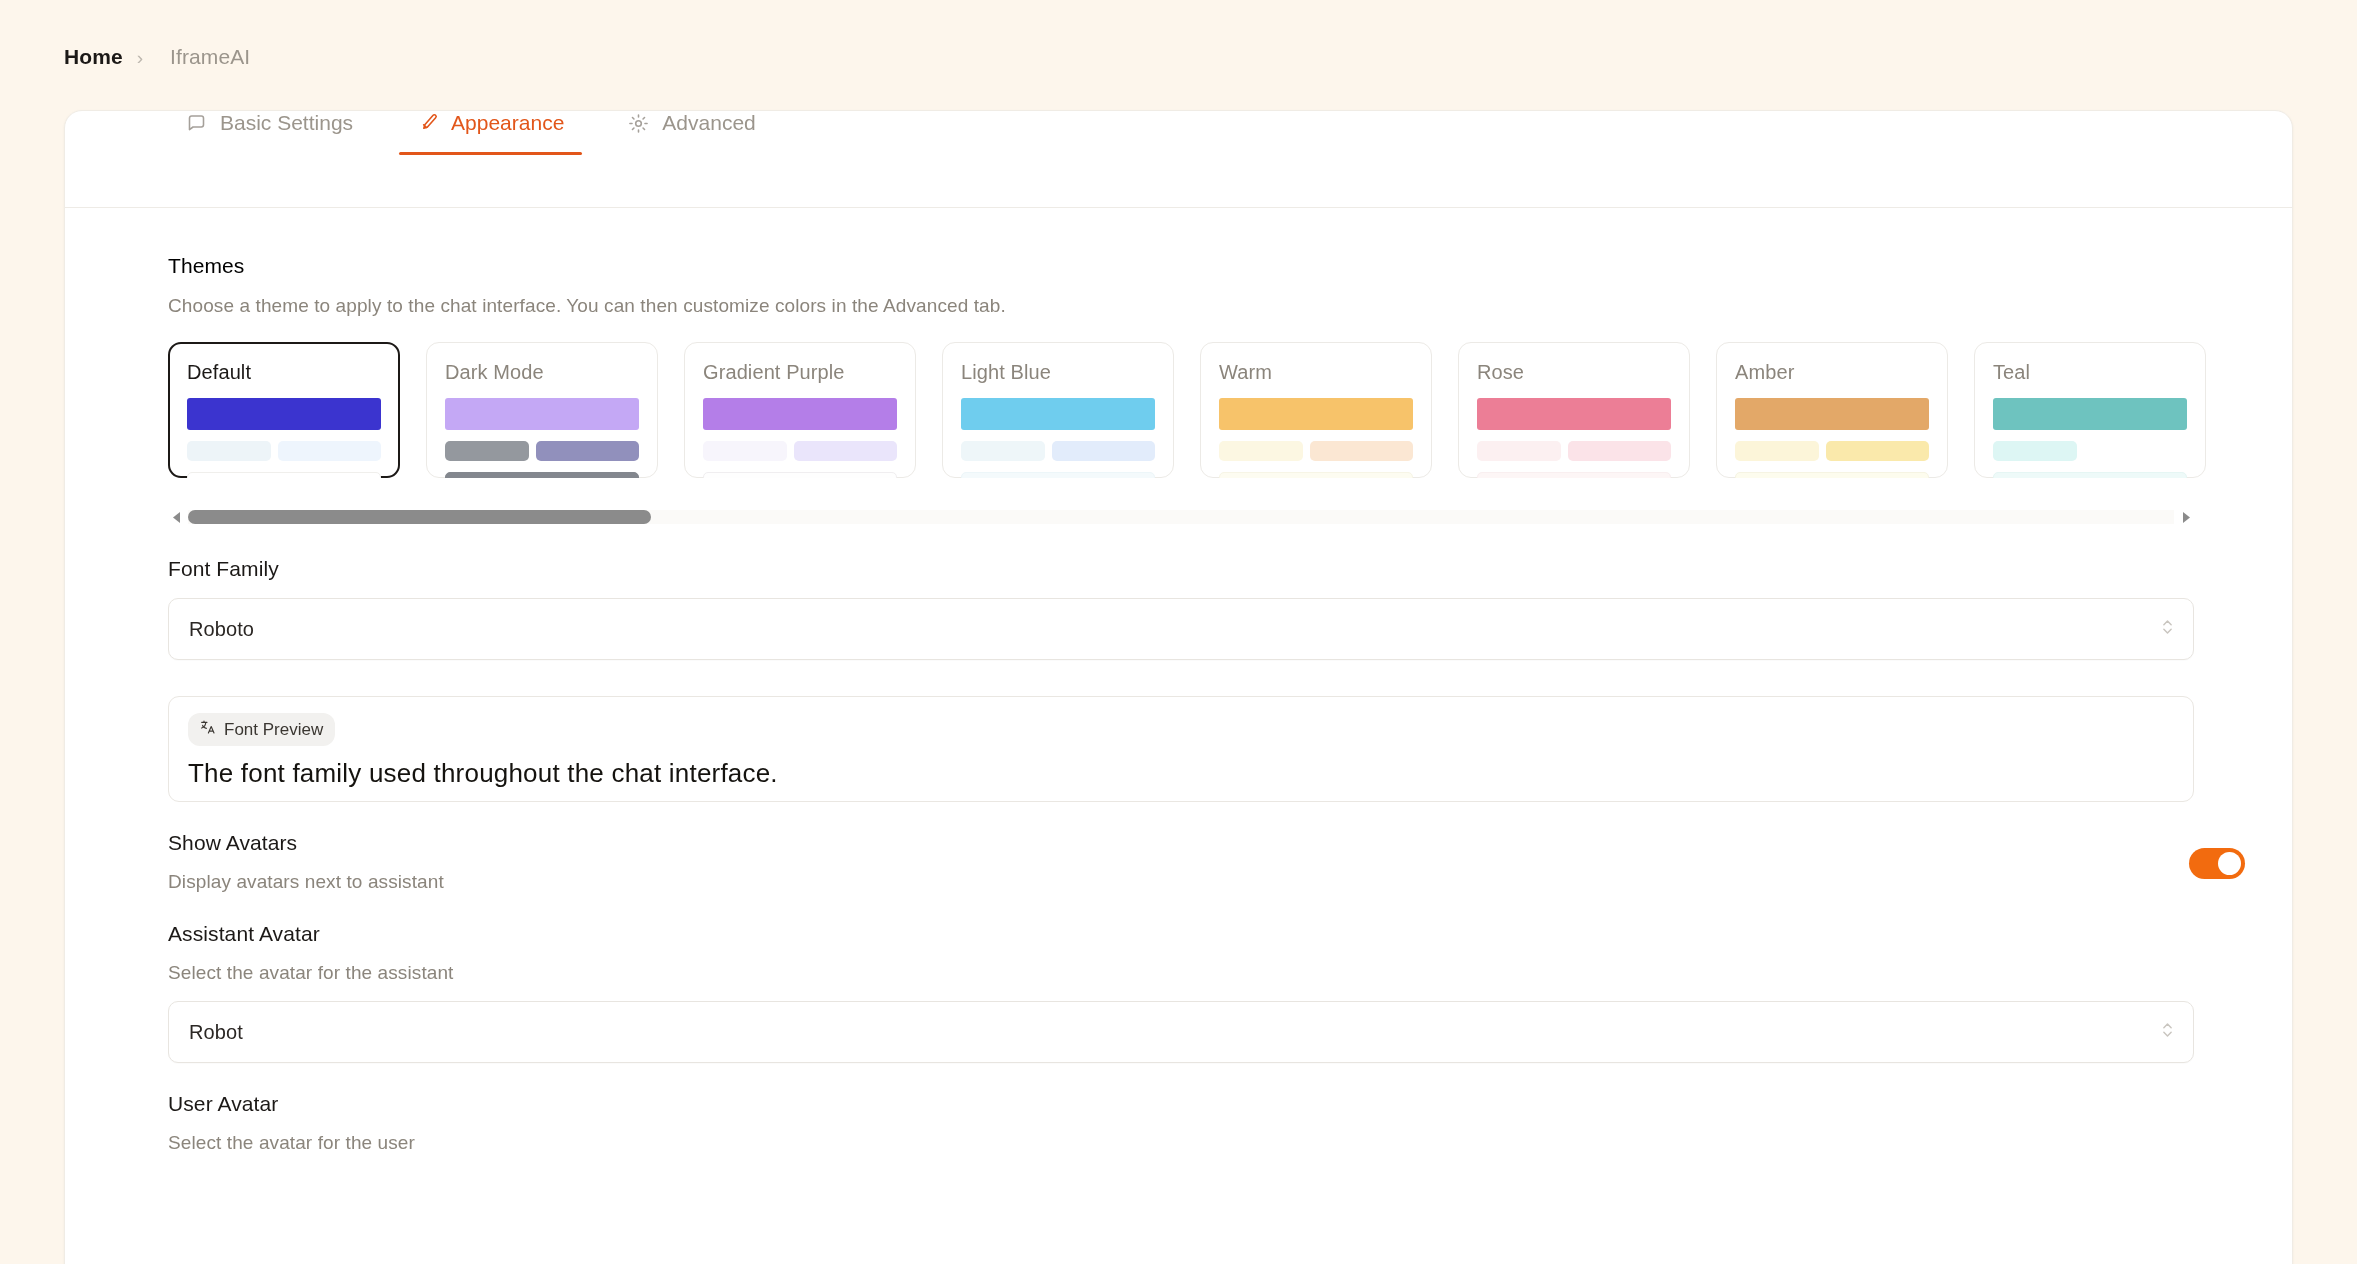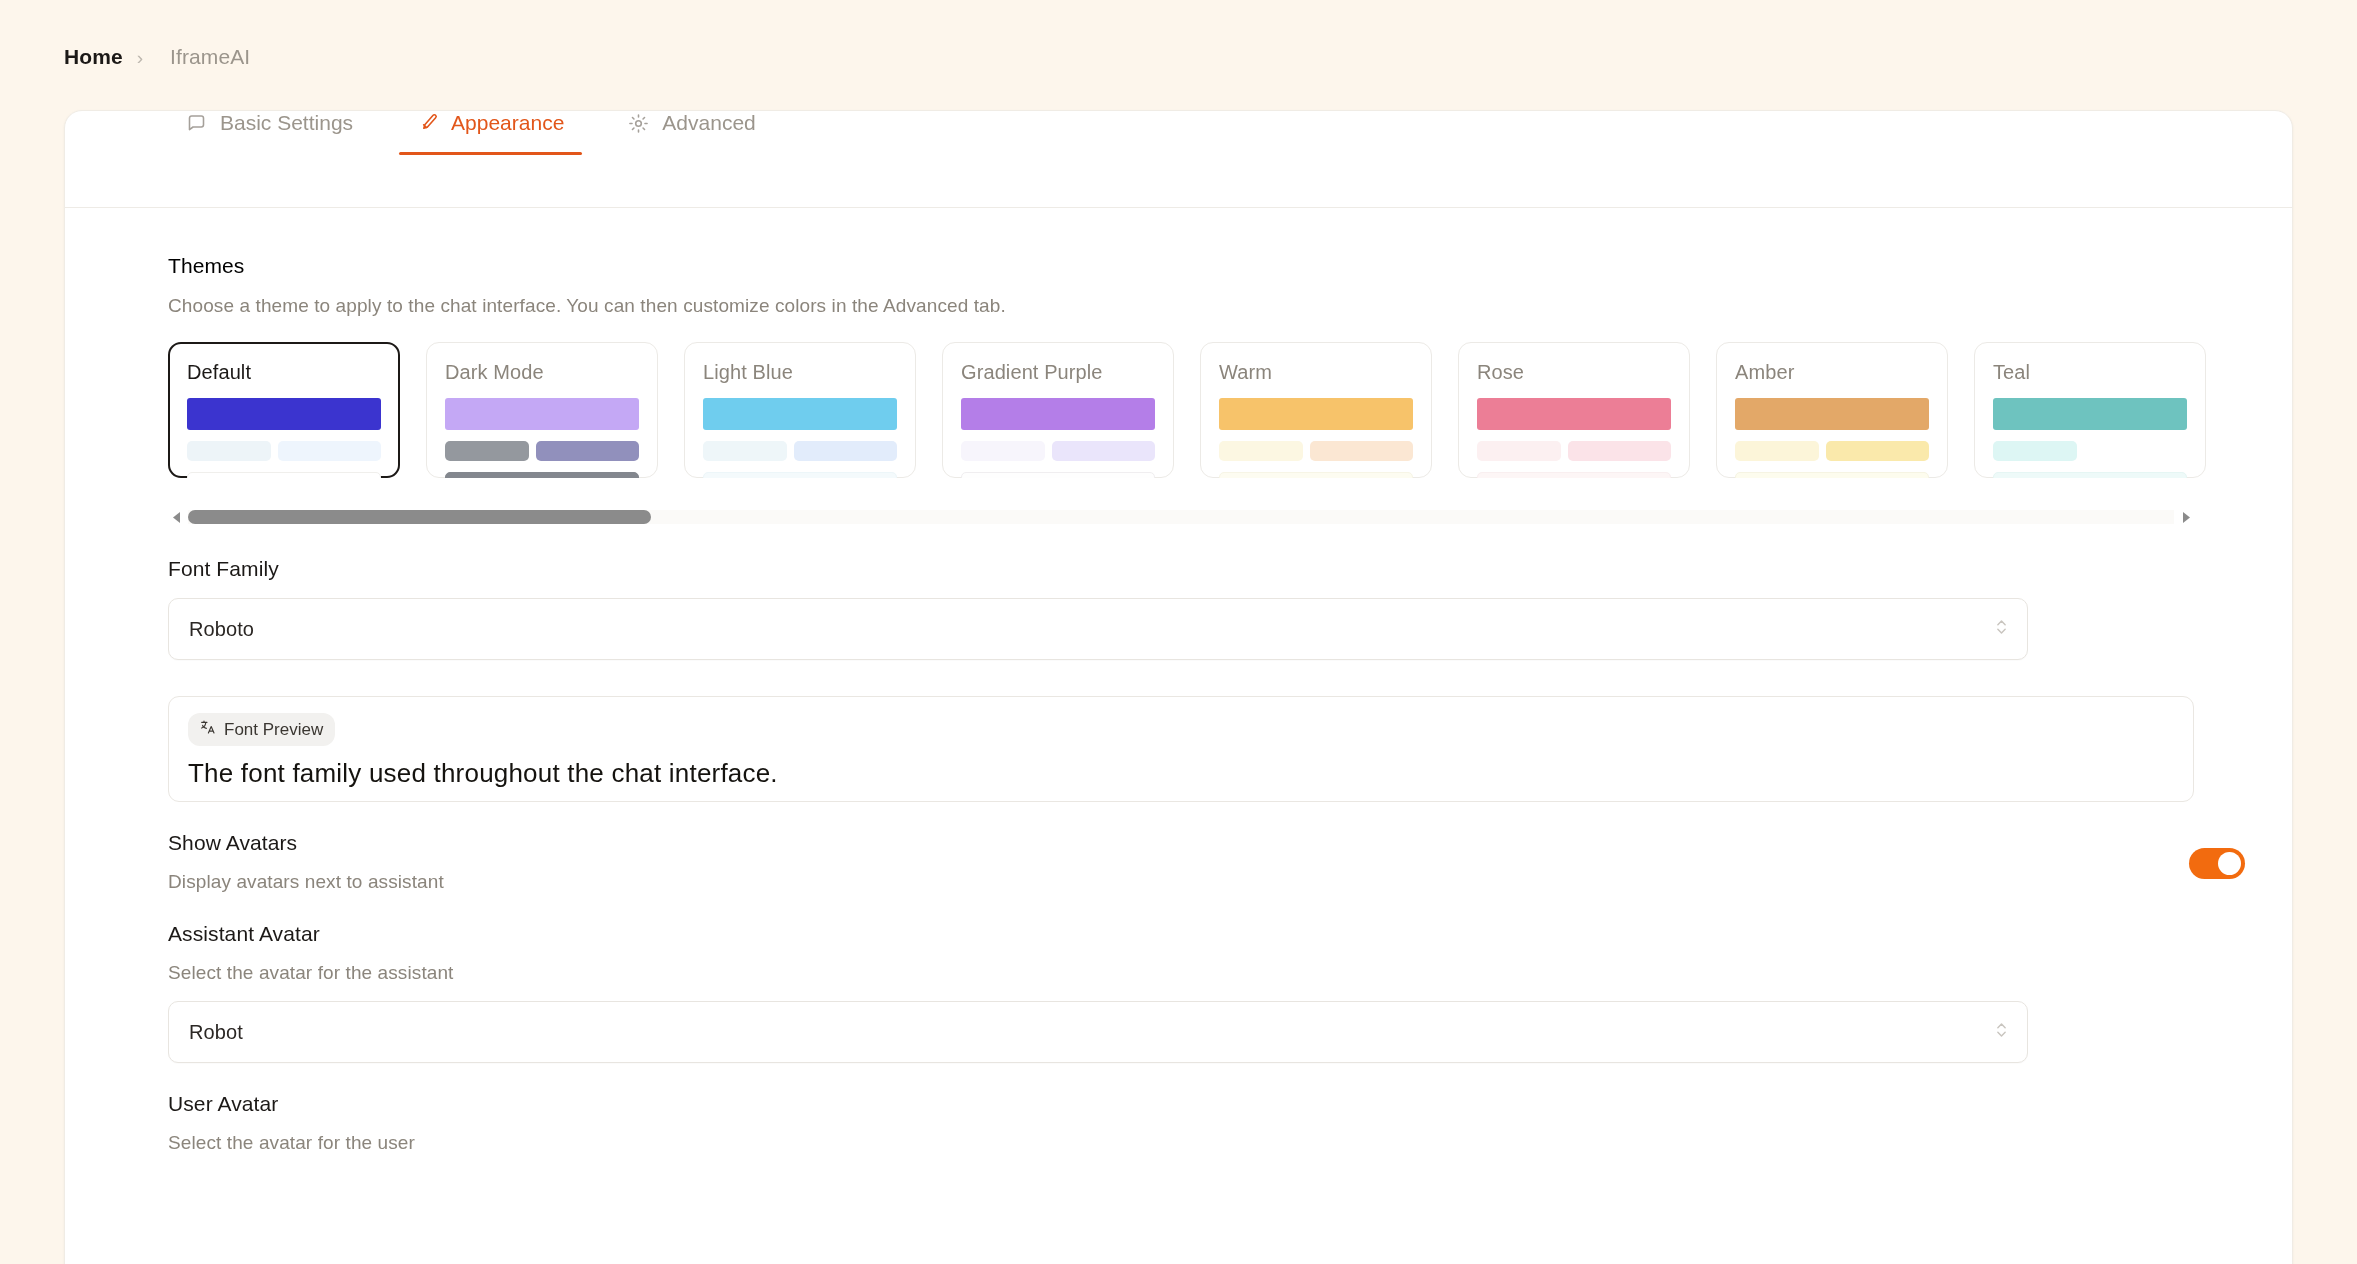--- a/index.html
+++ b/index.html
@@ -118,21 +118,21 @@
   
   .field-label {
     font-size: 21px; color: #1c1917; padding: 29px 0 0 103px;
     letter-spacing: .1px;
   }
   .field-desc {
     font-size: 19px; color: #8b857c; padding: 16px 0 0 103px;
     letter-spacing: .1px;
   }
   .select {
-    margin: 17px 0 0 103px; width: 1860px; height: 62px;
+    margin: 17px 0 0 103px; width: 2026px; height: 62px;
     border: 1px solid #e8e5e0; border-radius: 10px;
     background: #fff; display: flex; align-items: center;
     padding: 0 18px 0 20px; cursor: pointer;
     box-shadow: 0 1px 1px rgba(30,25,20,.02);
   }
   .select-value { flex: 1; font-size: 20px; color: #2b2724; letter-spacing: .1px; }
 
   
   .preview-box {
     margin: 36px 0 0 103px; width: 2026px; height: 106px;
@@ -224,36 +224,36 @@
         <div class="theme-card">
           <div class="theme-name">Dark Mode</div>
           <div class="bar-main" style="background: rgb(196, 168, 245);"></div>
           <div class="bar-row">
             <div class="bar-sm a" style="background: rgb(148, 152, 158);"></div>
             <div class="bar-sm b" style="background: rgb(145, 144, 188);"></div>
           </div>
           <div class="bar-foot" style="background: rgb(131, 135, 142); border: 1px solid rgb(131, 135, 142);"></div>
         </div>
         <div class="theme-card">
+          <div class="theme-name">Gradient Purple</div>
+          <div class="bar-main" style="background: rgb(180, 126, 232);"></div>
+          <div class="bar-row">
+            <div class="bar-sm a" style="background: rgb(247, 245, 252);"></div>
+            <div class="bar-sm b" style="background: rgb(234, 229, 251);"></div>
+          </div>
+          <div class="bar-foot" style="background: rgb(254, 254, 254); border: 1px solid rgb(240, 238, 240);"></div>
+        </div>
+        <div class="theme-card">
           <div class="theme-name">Light Blue</div>
           <div class="bar-main" style="background: rgb(111, 205, 238);"></div>
           <div class="bar-row">
             <div class="bar-sm a" style="background: rgb(238, 246, 249);"></div>
             <div class="bar-sm b" style="background: rgb(226, 236, 251);"></div>
           </div>
           <div class="bar-foot" style="background: rgb(244, 250, 252); border: 1px solid rgb(237, 246, 249);"></div>
-        </div>
-        <div class="theme-card">
-          <div class="theme-name">Gradient Purple</div>
-          <div class="bar-main" style="background: rgb(180, 126, 232);"></div>
-          <div class="bar-row">
-            <div class="bar-sm a" style="background: rgb(247, 245, 252);"></div>
-            <div class="bar-sm b" style="background: rgb(234, 229, 251);"></div>
-          </div>
-          <div class="bar-foot" style="background: rgb(254, 254, 254); border: 1px solid rgb(240, 238, 240);"></div>
         </div>
         <div class="theme-card">
           <div class="theme-name">Warm</div>
           <div class="bar-main" style="background: rgb(247, 195, 106);"></div>
           <div class="bar-row">
             <div class="bar-sm a" style="background: rgb(252, 247, 226);"></div>
             <div class="bar-sm b" style="background: rgb(251, 231, 211);"></div>
           </div>
           <div class="bar-foot" style="background: rgb(253, 252, 241); border: 1px solid rgb(247, 245, 230);"></div>
         </div>

